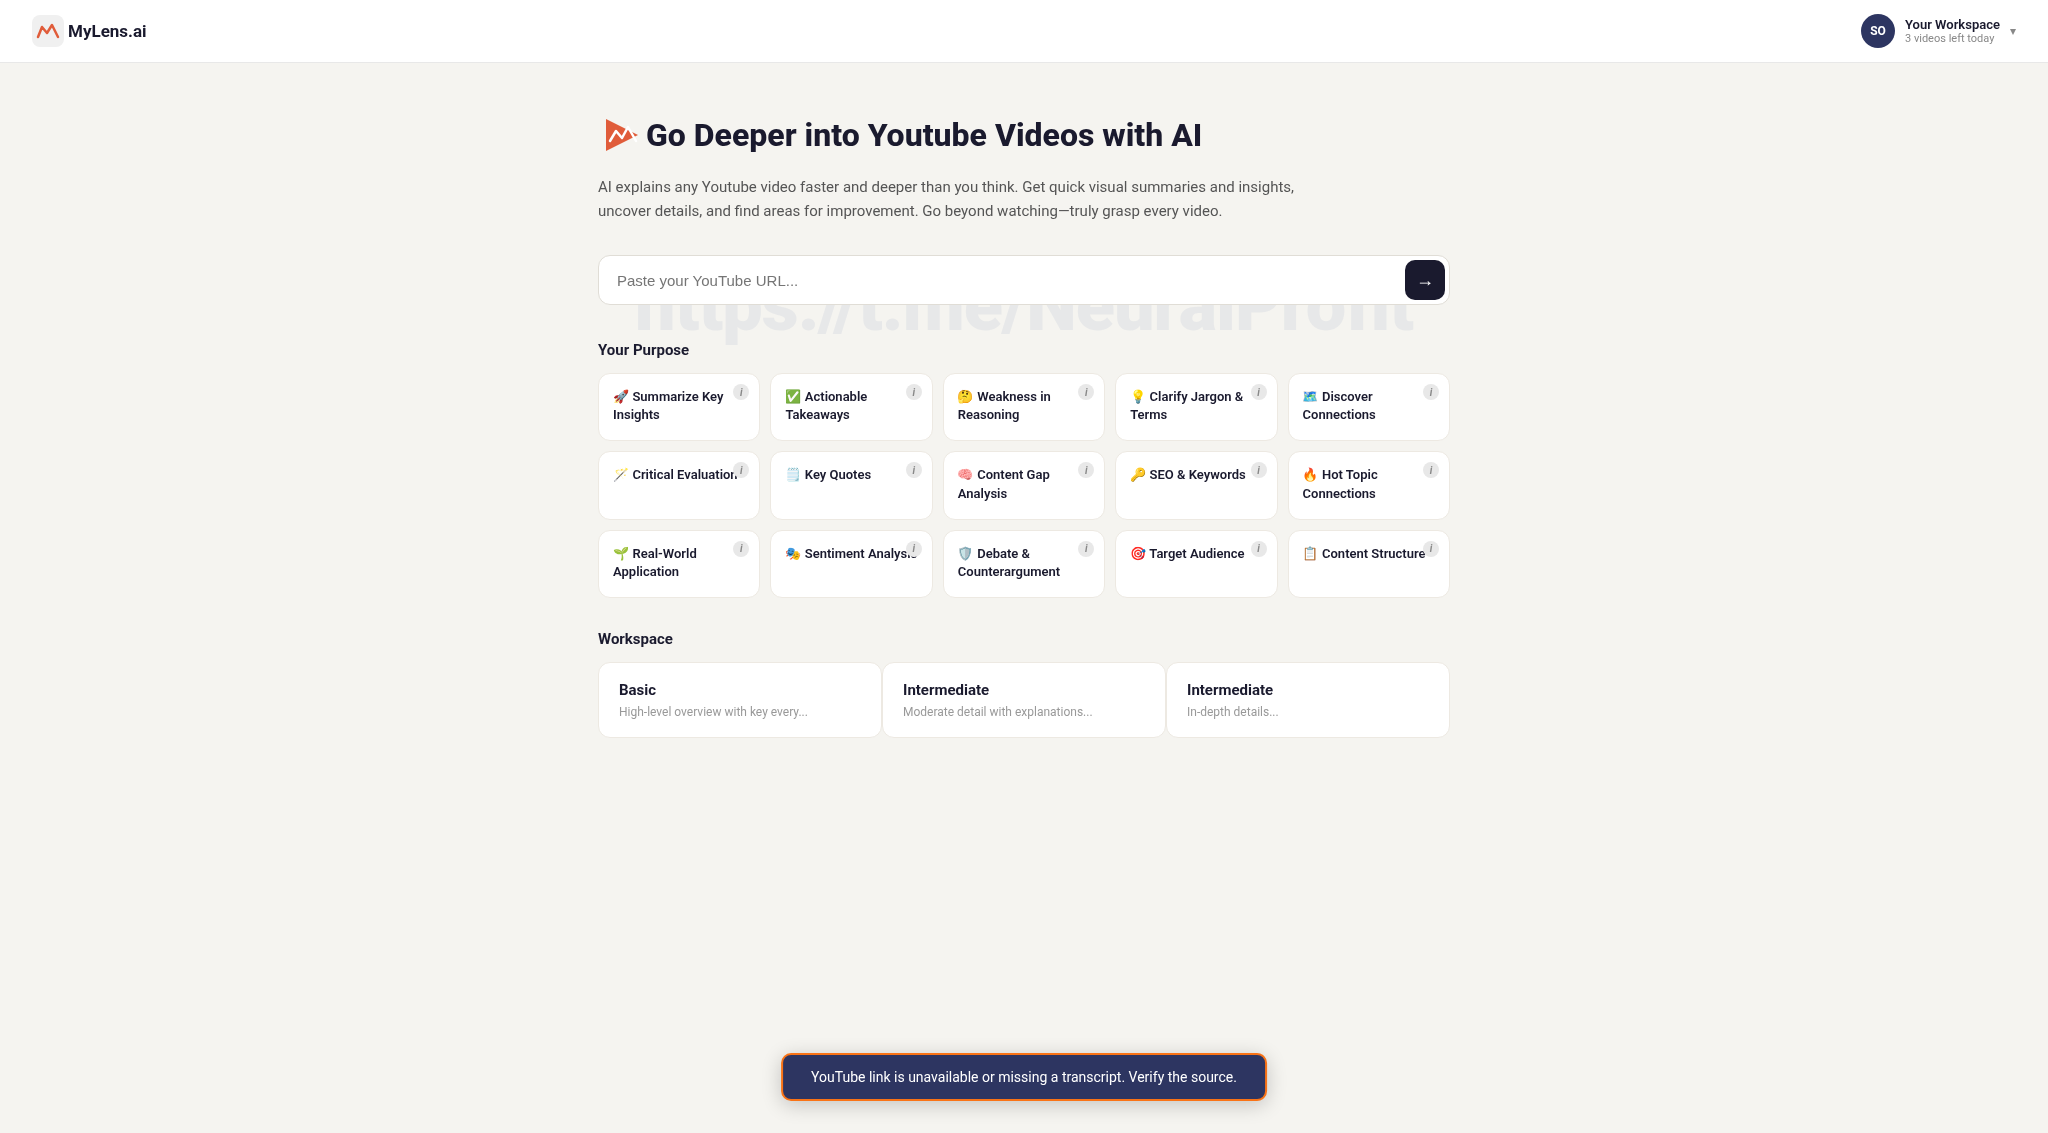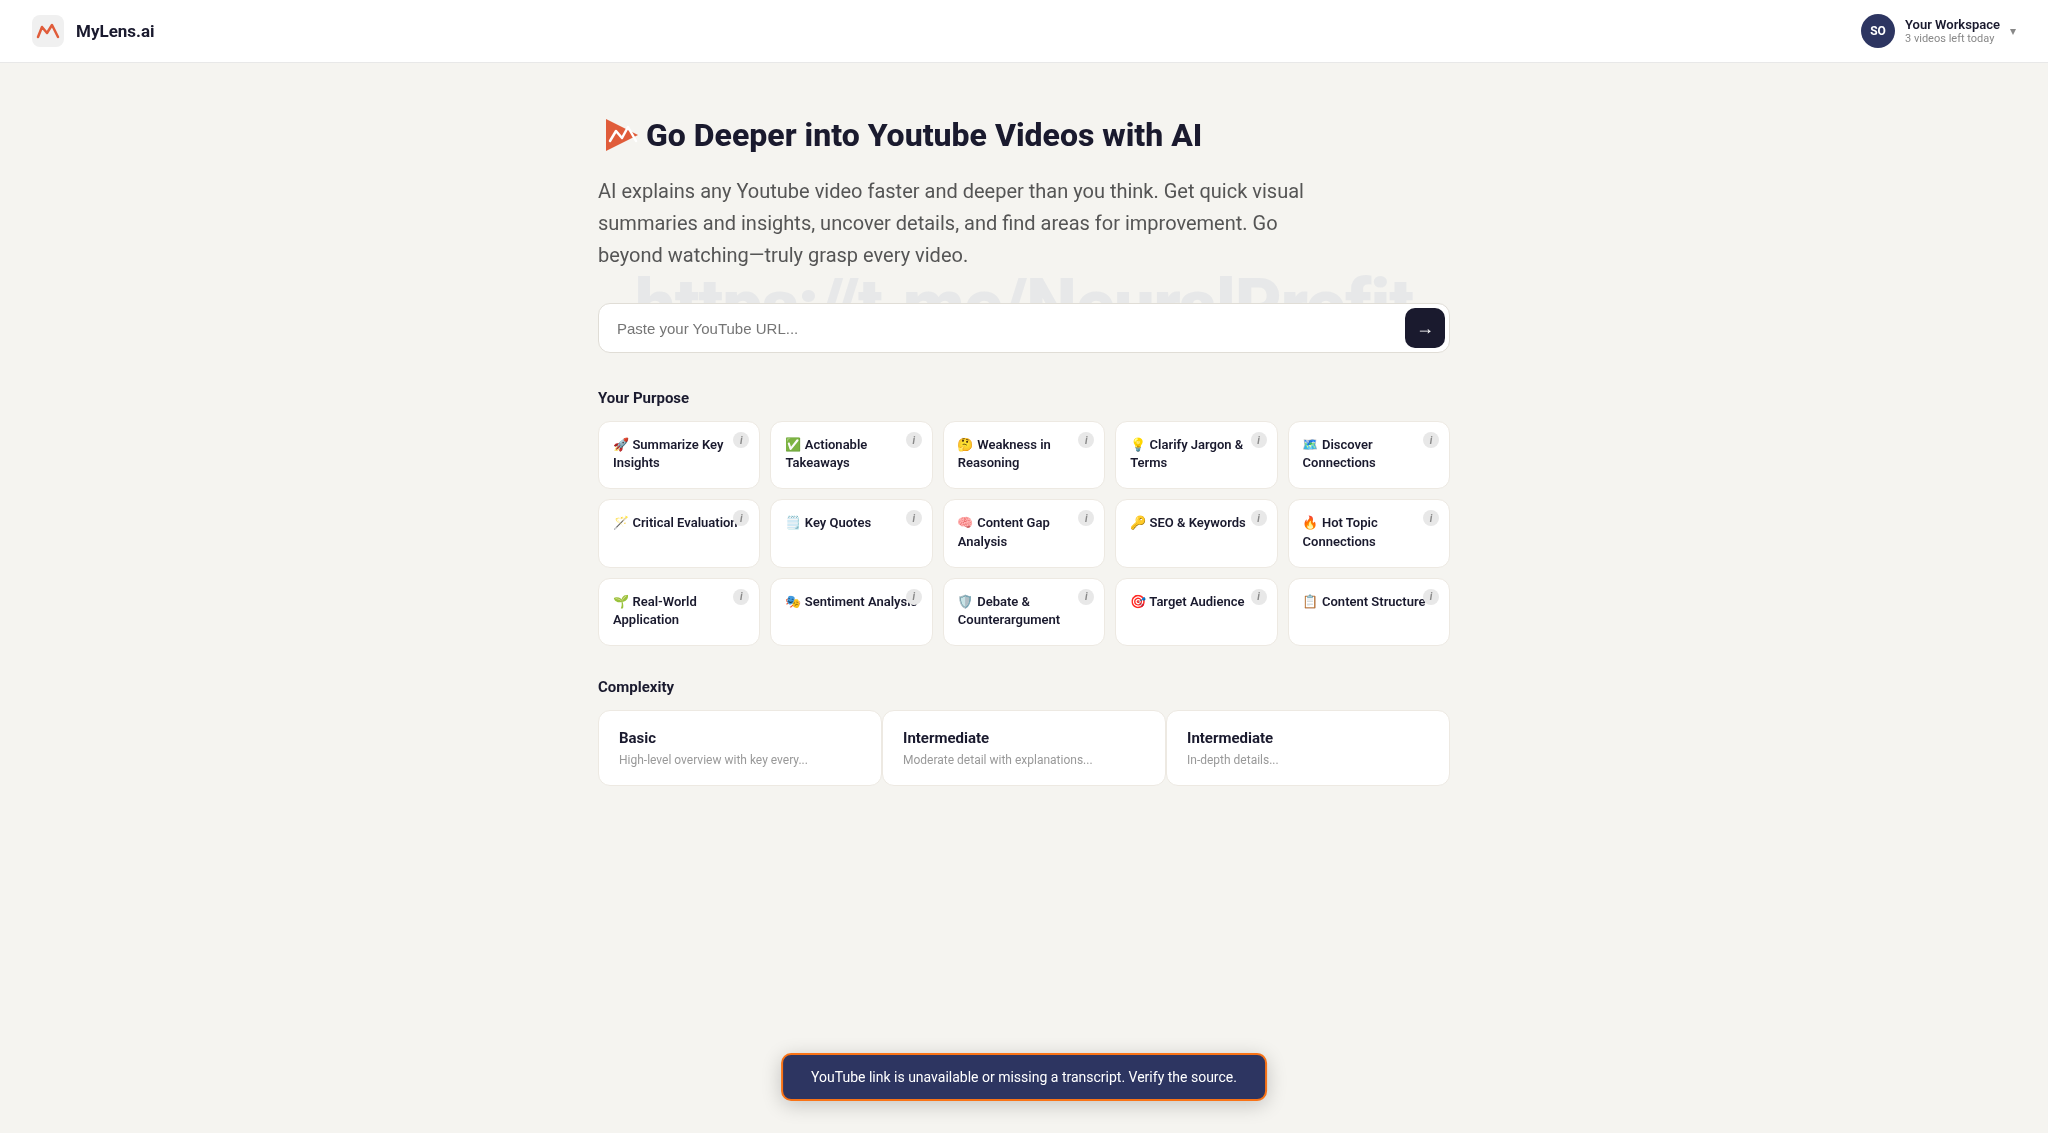--- a/index.html
+++ b/index.html
@@ -15,21 +15,21 @@
       display: flex;
       align-items: center;
       justify-content: space-between;
       padding: 14px 32px;
       background: #fff;
       border-bottom: 1px solid #e8e8e8;
     }
     .logo-area {
       display: flex;
       align-items: center;
-      gap: 12px;
+      gap: 4px;
       justify-content: flex-end;
     }
     .logo-icon {
       width: 32px;
       height: 32px;
     }
     .logo-text {
       font-size: 17px;
       font-weight: 700;
       color: #1a1a2e;
@@ -94,21 +94,21 @@
     .hero-icon {
       width: 48px;
       height: 48px;
     }
     .hero-title {
       font-size: 32px;
       font-weight: 800;
       color: #1a1a2e;
     }
     .hero-desc {
-      font-size: 20px;
+      font-size: 15px;
       color: #555;
       line-height: 1.6;
       max-width: 720px;
     }
 
     
     .watermark {
       position: absolute;
       top: 200px;
       left: 50%;
@@ -351,21 +351,21 @@
       <div class="purpose-card">
       <div class="info-icon">i</div>
       <div class="purpose-card-label">🎯 Target Audience</div>
     </div>
       <div class="purpose-card">
       <div class="info-icon">i</div>
       <div class="purpose-card-label">📋 Content Structure</div>
     </div>
     </div>
 
-  <div class="section-label">Complexity</div>
+  <div class="section-label">Workspace</div>
   <div class="complexity-grid" id="complexity-grid">
   <div class="complexity-card">
       <div class="complexity-title">Basic</div>
       <div class="complexity-desc">High-level overview with key every...</div>
     </div>
       <div class="complexity-card">
       <div class="complexity-title">Intermediate</div>
       <div class="complexity-desc">Moderate detail with explanations...</div>
     </div>
       <div class="complexity-card">

